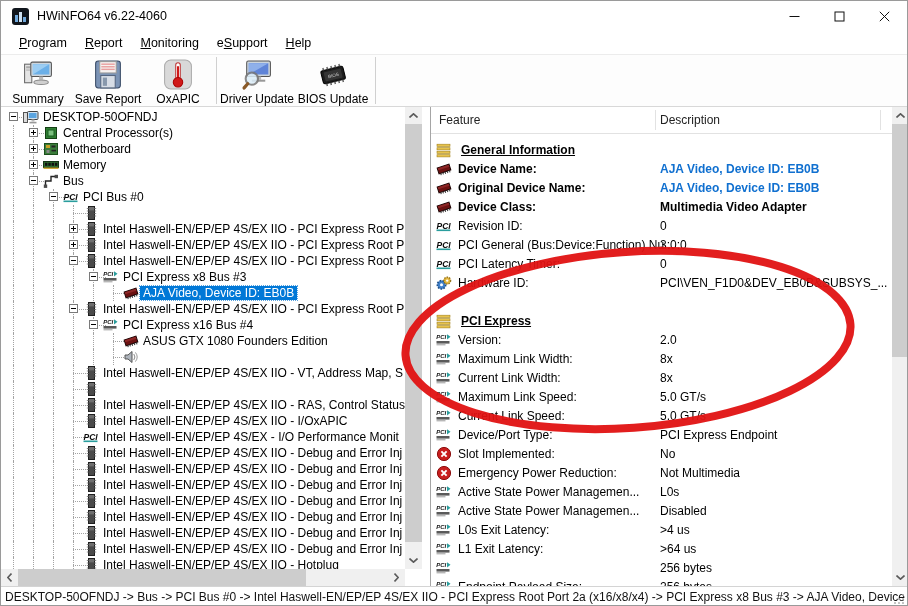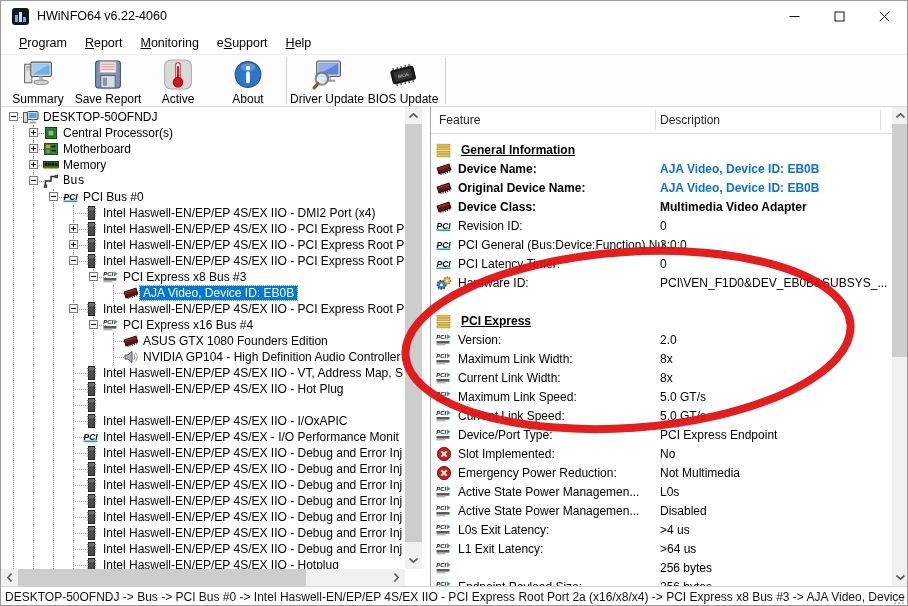--- a/index.html
+++ b/index.html
@@ -136,30 +136,21 @@
         </svg>
         <span class="tb-label">Save Report</span>
       </div>
       <div class="tb-btn">
         <svg viewBox="0 0 32 32" width="34" height="34">
           <rect x="3" y="2" width="26" height="28" rx="6" fill="#d9d9d9" stroke="#ababab"></rect>
           <rect x="13.8" y="4.5" width="4.4" height="16" rx="2.2" fill="#fff" stroke="#b33"></rect>
           <rect x="15" y="8" width="2" height="13" fill="#d01818"></rect>
           <circle cx="16" cy="23.5" r="4.6" fill="#d01818" stroke="#a00"></circle>
         </svg>
-        <span class="tb-label">Active</span>
-      </div>
-      <div class="tb-btn">
-        <svg viewBox="0 0 32 32" width="34" height="34">
-          <circle cx="16" cy="16" r="12.5" fill="#2f74c9" stroke="#1b4f92"></circle>
-          <ellipse cx="16" cy="9" rx="7" ry="4" fill="#ffffff" opacity="0.22"></ellipse>
-          <circle cx="16" cy="9.8" r="2.1" fill="#fff"></circle>
-          <rect x="14.2" y="13.2" width="3.6" height="11.2" rx="1.6" fill="#fff"></rect>
-        </svg>
-        <span class="tb-label">About</span>
+        <span class="tb-label">OxAPIC</span>
       </div>
       <div class="tb-sep"></div>
       <div class="tb-btn" style="width: 74px;">
         <svg viewBox="0 0 32 32" width="34" height="34">
           <rect x="6" y="3" width="23" height="15" rx="1.5" fill="#ccd5dc" stroke="#555"></rect>
           <rect x="8" y="5" width="19" height="11" fill="#5f84d8"></rect>
           <path d="M8 5 h19 l-19 11 z" fill="#8fb0ea"></path>
           <rect x="15" y="18" width="5" height="3" fill="#bbb"></rect>
           <rect x="11" y="21" width="13" height="2" fill="#999"></rect>
           <circle cx="11" cy="20" r="6" fill="#dcedf8" opacity="0.85" stroke="#777" stroke-width="2"></circle>
@@ -240,21 +231,21 @@
             <span class="tree-ico" style="left:42px"><svg viewBox="0 0 16 16" width="16" height="16">
                 <rect x="0.5" y="4.5" width="15" height="6" fill="#2f6b2f" stroke="#173617"></rect>
                 <rect x="2" y="5.8" width="2.4" height="3" fill="#111"></rect>
                 <rect x="5.3" y="5.8" width="2.4" height="3" fill="#111"></rect>
                 <rect x="8.6" y="5.8" width="2.4" height="3" fill="#111"></rect>
                 <rect x="11.9" y="5.8" width="2.4" height="3" fill="#111"></rect>
                 <rect x="0.5" y="10.5" width="15" height="1.4" fill="#c9a227"></rect>
               </svg></span>
             <span class="tree-label" style="left:59px">Memory</span>
           </div>
-          <div class="tree-row" style="top: 66px; font-family: Liberation Mono, monospace;">
+          <div class="tree-row" style="top: 66px;">
             <span class="vguide" style="left:12px"></span>
             <span class="vguide" style="left:32px"></span>
             <span class="hguide" style="left:32px"></span>
             <span class="box minus" style="left:28px"></span>
             <span class="tree-ico" style="left:42px"><svg viewBox="0 0 16 16" width="16" height="16">
                 <path d="M2.5 13 L2.5 8 L8 8 L8 3.5 L13 3.5" fill="none" stroke="#222" stroke-width="1.4"></path>
                 <rect x="0.8" y="11.5" width="3.4" height="3.4" fill="#4a4a4a"></rect>
                 <rect x="11.6" y="1.8" width="3.4" height="3.4" fill="#4a4a4a"></rect>
               </svg></span>
             <span class="tree-label" style="left:59px">Bus</span>
@@ -284,21 +275,20 @@
                   <line x1="3.8" y1="3.5" x2="5.5" y2="3.5"></line>
                   <line x1="3.8" y1="6" x2="5.5" y2="6"></line>
                   <line x1="3.8" y1="8.5" x2="5.5" y2="8.5"></line>
                   <line x1="3.8" y1="11" x2="5.5" y2="11"></line>
                   <line x1="11.5" y1="3.5" x2="13.2" y2="3.5"></line>
                   <line x1="11.5" y1="6" x2="13.2" y2="6"></line>
                   <line x1="11.5" y1="8.5" x2="13.2" y2="8.5"></line>
                   <line x1="11.5" y1="11" x2="13.2" y2="11"></line>
                 </g>
               </svg></span>
-            <span class="tree-label" style="left:99px">Intel Haswell-EN/EP/EP 4S/EX IIO - DMI2 Port (x4)</span>
           </div>
           <div class="tree-row" style="top: 114px;">
             <span class="vguide" style="left:12px"></span>
             <span class="vguide" style="left:32px"></span>
             <span class="vguide" style="left:52px"></span>
             <span class="vguide" style="left:72px"></span>
             <span class="hguide" style="left:72px"></span>
             <span class="box plus" style="left:68px"></span>
             <span class="tree-ico" style="left:82px"><svg viewBox="0 0 16 16" width="16" height="16">
                 <rect x="5.5" y="1.5" width="6" height="13" fill="#4a4a4a" stroke="#1f1f1f"></rect>
@@ -469,21 +459,20 @@
             <span class="vguide" style="left:52px"></span>
             <span class="vguide" style="left:72px"></span>
             <span class="vguide" style="left:92px"></span>
             <span class="vguide" style="left:112px"></span>
             <span class="hguide" style="left:112px"></span>
             <span class="tree-ico" style="left:122px"><svg viewBox="0 0 16 16" width="16" height="16">
                 <polygon points="2,6 5,6 9,2.5 9,13.5 5,10 2,10" fill="#aeb4bc" stroke="#555"></polygon>
                 <path d="M10.8 5 q2.2 3 0 6" stroke="#8a8a8a" fill="none"></path>
                 <path d="M12.4 3.4 q3.6 4.6 0 9.2" stroke="#9a9a9a" fill="none"></path>
               </svg></span>
-            <span class="tree-label" style="left:139px">NVIDIA GP104 - High Definition Audio Controller</span>
           </div>
           <div class="tree-row" style="top: 258px;">
             <span class="vguide" style="left:12px"></span>
             <span class="vguide" style="left:32px"></span>
             <span class="vguide" style="left:52px"></span>
             <span class="vguide" style="left:72px"></span>
             <span class="hguide" style="left:72px"></span>
             <span class="tree-ico" style="left:82px"><svg viewBox="0 0 16 16" width="16" height="16">
                 <rect x="5.5" y="1.5" width="6" height="13" fill="#4a4a4a" stroke="#1f1f1f"></rect>
                 <rect x="6" y="2" width="5" height="3.4" fill="#6e6e6e"></rect>
@@ -513,21 +502,20 @@
                   <line x1="3.8" y1="3.5" x2="5.5" y2="3.5"></line>
                   <line x1="3.8" y1="6" x2="5.5" y2="6"></line>
                   <line x1="3.8" y1="8.5" x2="5.5" y2="8.5"></line>
                   <line x1="3.8" y1="11" x2="5.5" y2="11"></line>
                   <line x1="11.5" y1="3.5" x2="13.2" y2="3.5"></line>
                   <line x1="11.5" y1="6" x2="13.2" y2="6"></line>
                   <line x1="11.5" y1="8.5" x2="13.2" y2="8.5"></line>
                   <line x1="11.5" y1="11" x2="13.2" y2="11"></line>
                 </g>
               </svg></span>
-            <span class="tree-label" style="left:99px">Intel Haswell-EN/EP/EP 4S/EX IIO - Hot Plug</span>
           </div>
           <div class="tree-row" style="top: 290px;">
             <span class="vguide" style="left:12px"></span>
             <span class="vguide" style="left:32px"></span>
             <span class="vguide" style="left:52px"></span>
             <span class="vguide" style="left:72px"></span>
             <span class="hguide" style="left:72px"></span>
             <span class="tree-ico" style="left:82px"><svg viewBox="0 0 16 16" width="16" height="16">
                 <rect x="5.5" y="1.5" width="6" height="13" fill="#4a4a4a" stroke="#1f1f1f"></rect>
                 <rect x="6" y="2" width="5" height="3.4" fill="#6e6e6e"></rect>
@@ -535,20 +523,21 @@
                   <line x1="3.8" y1="3.5" x2="5.5" y2="3.5"></line>
                   <line x1="3.8" y1="6" x2="5.5" y2="6"></line>
                   <line x1="3.8" y1="8.5" x2="5.5" y2="8.5"></line>
                   <line x1="3.8" y1="11" x2="5.5" y2="11"></line>
                   <line x1="11.5" y1="3.5" x2="13.2" y2="3.5"></line>
                   <line x1="11.5" y1="6" x2="13.2" y2="6"></line>
                   <line x1="11.5" y1="8.5" x2="13.2" y2="8.5"></line>
                   <line x1="11.5" y1="11" x2="13.2" y2="11"></line>
                 </g>
               </svg></span>
+            <span class="tree-label" style="left:99px">Intel Haswell-EN/EP/EP 4S/EX IIO - RAS, Control Status</span>
           </div>
           <div class="tree-row" style="top: 306px;">
             <span class="vguide" style="left:12px"></span>
             <span class="vguide" style="left:32px"></span>
             <span class="vguide" style="left:52px"></span>
             <span class="vguide" style="left:72px"></span>
             <span class="hguide" style="left:72px"></span>
             <span class="tree-ico" style="left:82px"><svg viewBox="0 0 16 16" width="16" height="16">
                 <rect x="5.5" y="1.5" width="6" height="13" fill="#4a4a4a" stroke="#1f1f1f"></rect>
                 <rect x="6" y="2" width="5" height="3.4" fill="#6e6e6e"></rect>

